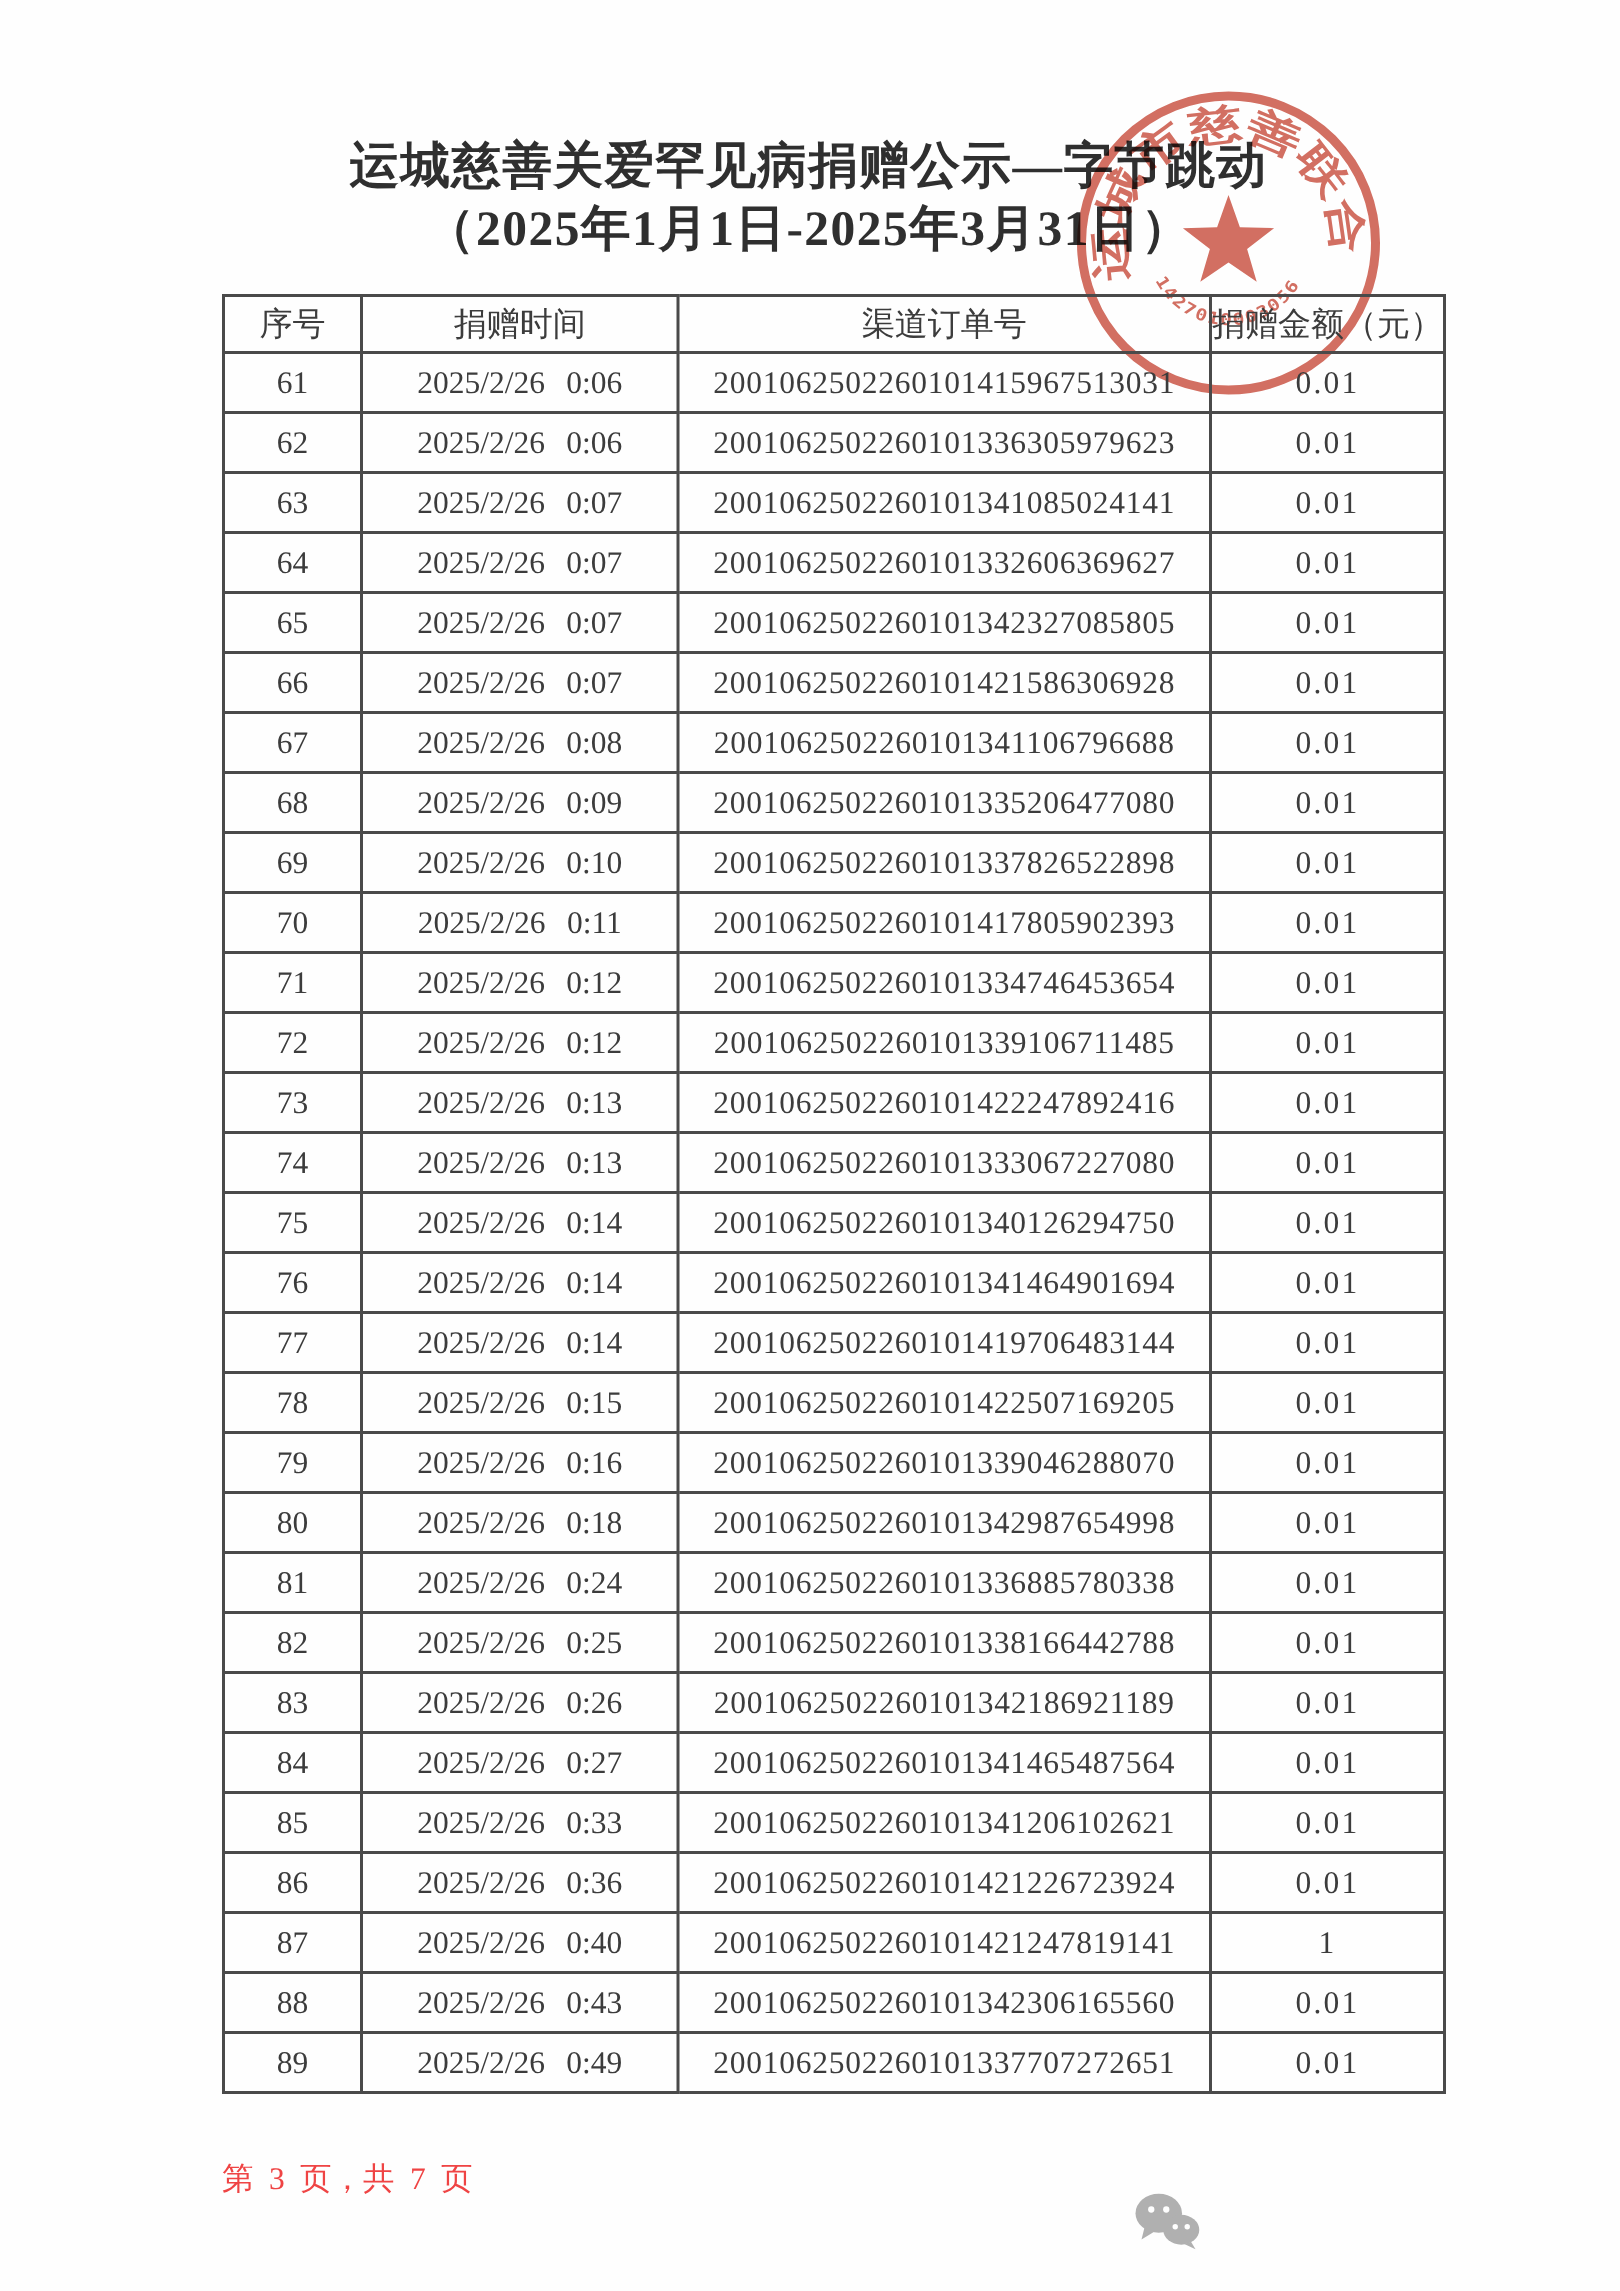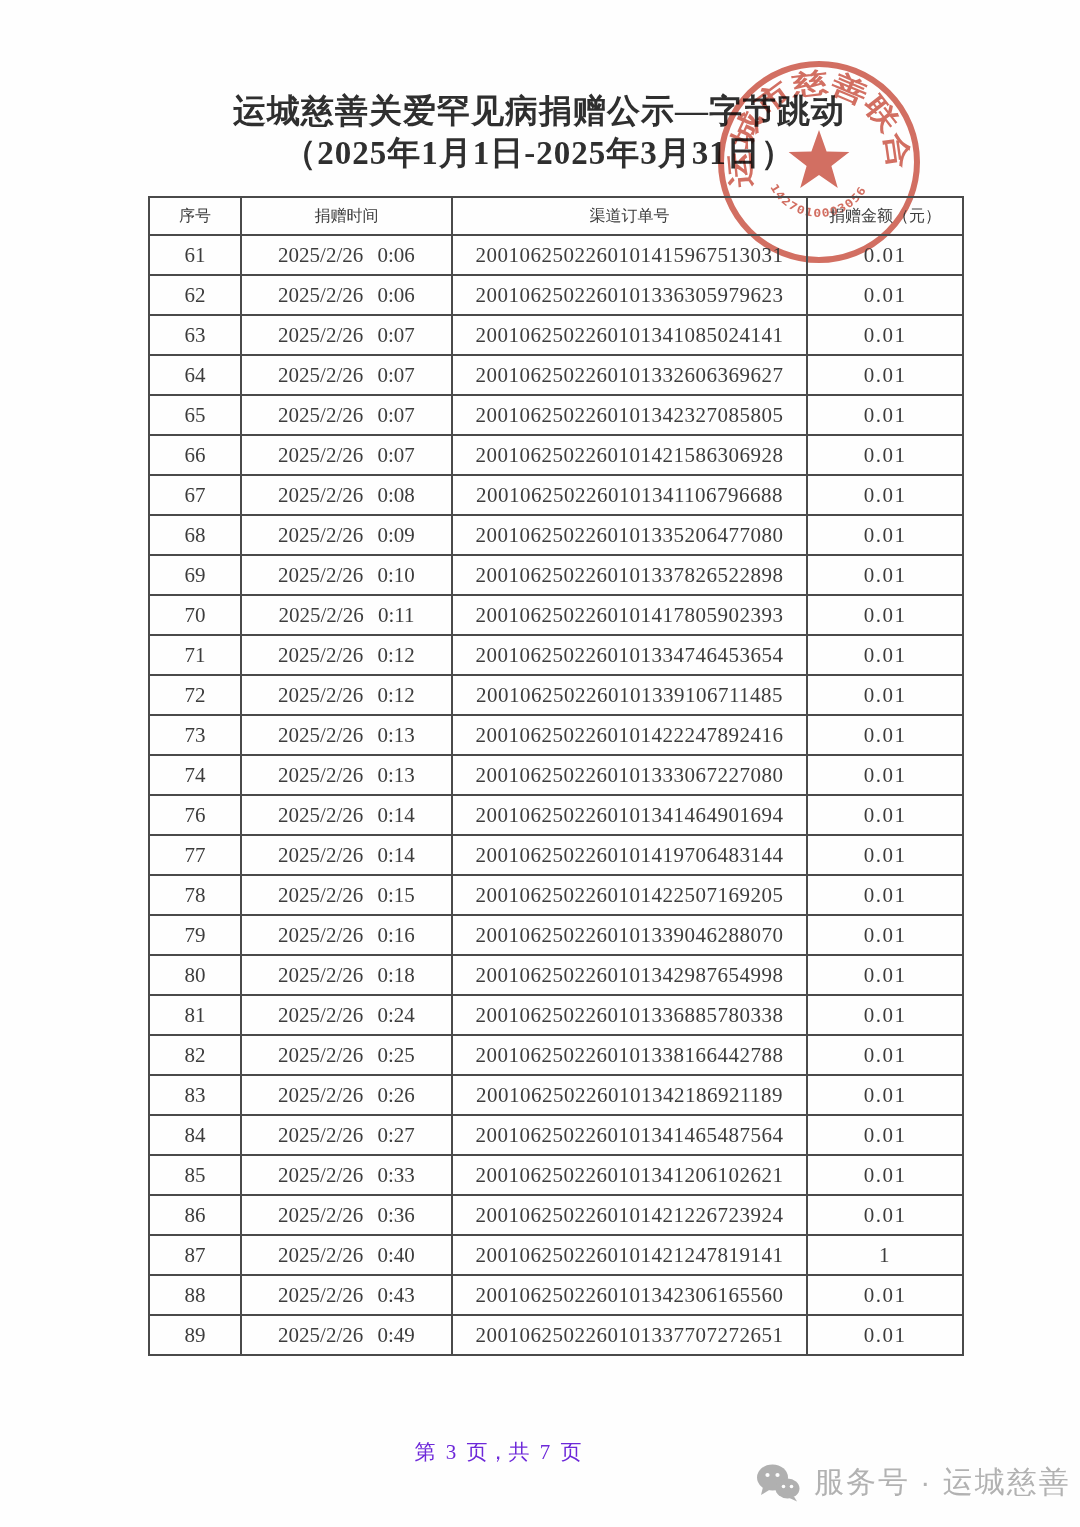--- a/index.html
+++ b/index.html
@@ -45,30 +45,30 @@
   table.donation-table col.c2{width:211px;}
   table.donation-table col.c3{width:355px;}
   table.donation-table col.c4{width:156px;}
   table.donation-table th,
   table.donation-table td{
     border:2px solid #4a4a4a;
     text-align:center;vertical-align:middle;
     padding:0;font-weight:400;
     overflow:hidden;white-space:nowrap;
   }
-  table.donation-table thead th{height:36px;font-size:16px;}
+  table.donation-table thead th{height:36px;font-size:22px;}
   table.donation-table tbody td{height:38px;}
   table.donation-table td:nth-child(2){word-spacing:9px;}
   table.donation-table td:nth-child(3){letter-spacing:.5px;font-size:21px;}
   table.donation-table td:nth-child(4){letter-spacing:1.5px;border-radius:17px;}
 
   
   .footer{
     position:absolute;left:148px;top:1438px;width:700px;
-    text-align:center;font-size:21px;color:#6d28d9;word-spacing:5px;
+    text-align:left;font-size:21px;color:#ef4444;word-spacing:5px;
   }
 
   
   .watermark{
     position:absolute;left:756px;top:1462px;
     display:flex;align-items:center;gap:12px;
     color:#b2b2b2;
     font-family:"Liberation Sans","DejaVu Sans",sans-serif;
     font-size:30px;letter-spacing:2px;
   }
@@ -193,20 +193,26 @@
           <td>2001062502260101422247892416</td>
           <td>0.01</td>
         </tr>
         <tr>
           <td>74</td>
           <td>2025/2/26 0:13</td>
           <td>2001062502260101333067227080</td>
           <td>0.01</td>
         </tr>
         <tr>
+          <td>75</td>
+          <td>2025/2/26 0:14</td>
+          <td>2001062502260101340126294750</td>
+          <td>0.01</td>
+        </tr>
+        <tr>
           <td>76</td>
           <td>2025/2/26 0:14</td>
           <td>2001062502260101341464901694</td>
           <td>0.01</td>
         </tr>
         <tr>
           <td>77</td>
           <td>2025/2/26 0:14</td>
           <td>2001062502260101419706483144</td>
           <td>0.01</td>
@@ -296,16 +302,15 @@
         <ellipse cx="31.5" cy="24.5" rx="12" ry="10"></ellipse>
         <polygon points="38,32.5 41,37.5 33.5,34"></polygon>
       </g>
       <g fill="#fefefe">
         <circle cx="11.5" cy="11" r="2.1"></circle>
         <circle cx="21.5" cy="11" r="2.1"></circle>
         <circle cx="27.5" cy="22.5" r="1.8"></circle>
         <circle cx="35.5" cy="22.5" r="1.8"></circle>
       </g>
     </svg>
-    <span>服务号 · 运城慈善</span>
   </div>
 
 </div>
 
 </body></html>

